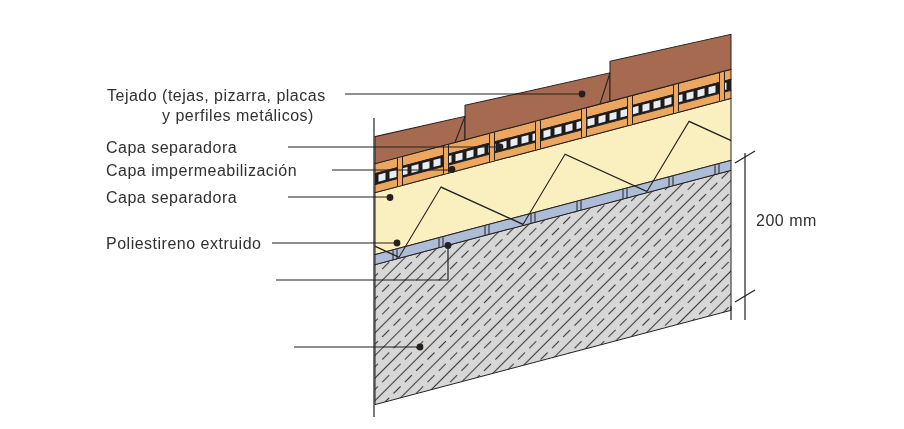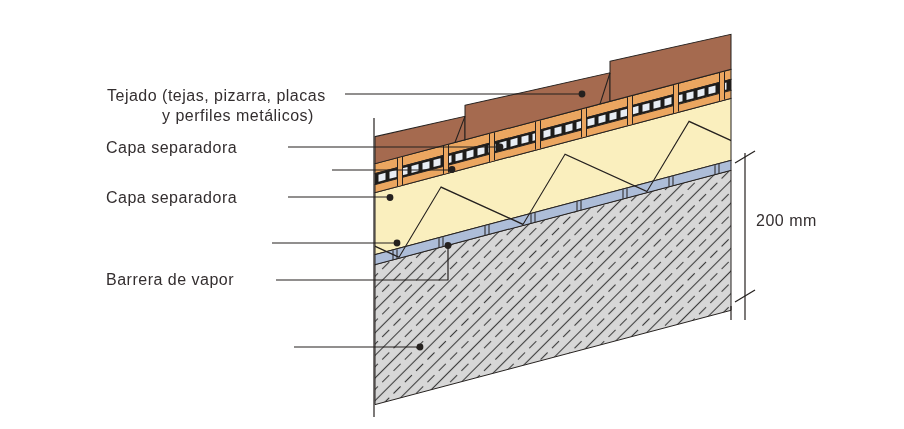--- a/index.html
+++ b/index.html
@@ -178,16 +178,17 @@
     <g>
       <line class="thin" x1="745" y1="153" x2="745" y2="320"></line>
       <line class="thin" x1="735" y1="163" x2="755" y2="151"></line>
       <line class="thin" x1="735" y1="302" x2="755" y2="290"></line>
     </g>
   </svg>
 
   <div class="lbl" style="left:162px;top:107px">y perfiles metálicos)</div>
   <div class="lbl" style="left:107px;top:87px">Tejado  (tejas, pizarra, placas</div>
   <div class="lbl" style="left:106px;top:139px">Capa separadora</div>
+  <div class="lbl" style="left:106px;top:162px">Capa impermeabilización</div>
   <div class="lbl" style="left:106px;top:189px">Capa separadora</div>
-  <div class="lbl" style="left:106px;top:271px">Barrera de vapor</div>
+  <div class="lbl" style="left:106px;top:235px">Poliestireno extruido</div>
   <div class="lbl" style="left:756px;top:212px">200 mm</div>
 </div>
 
 </body></html>

